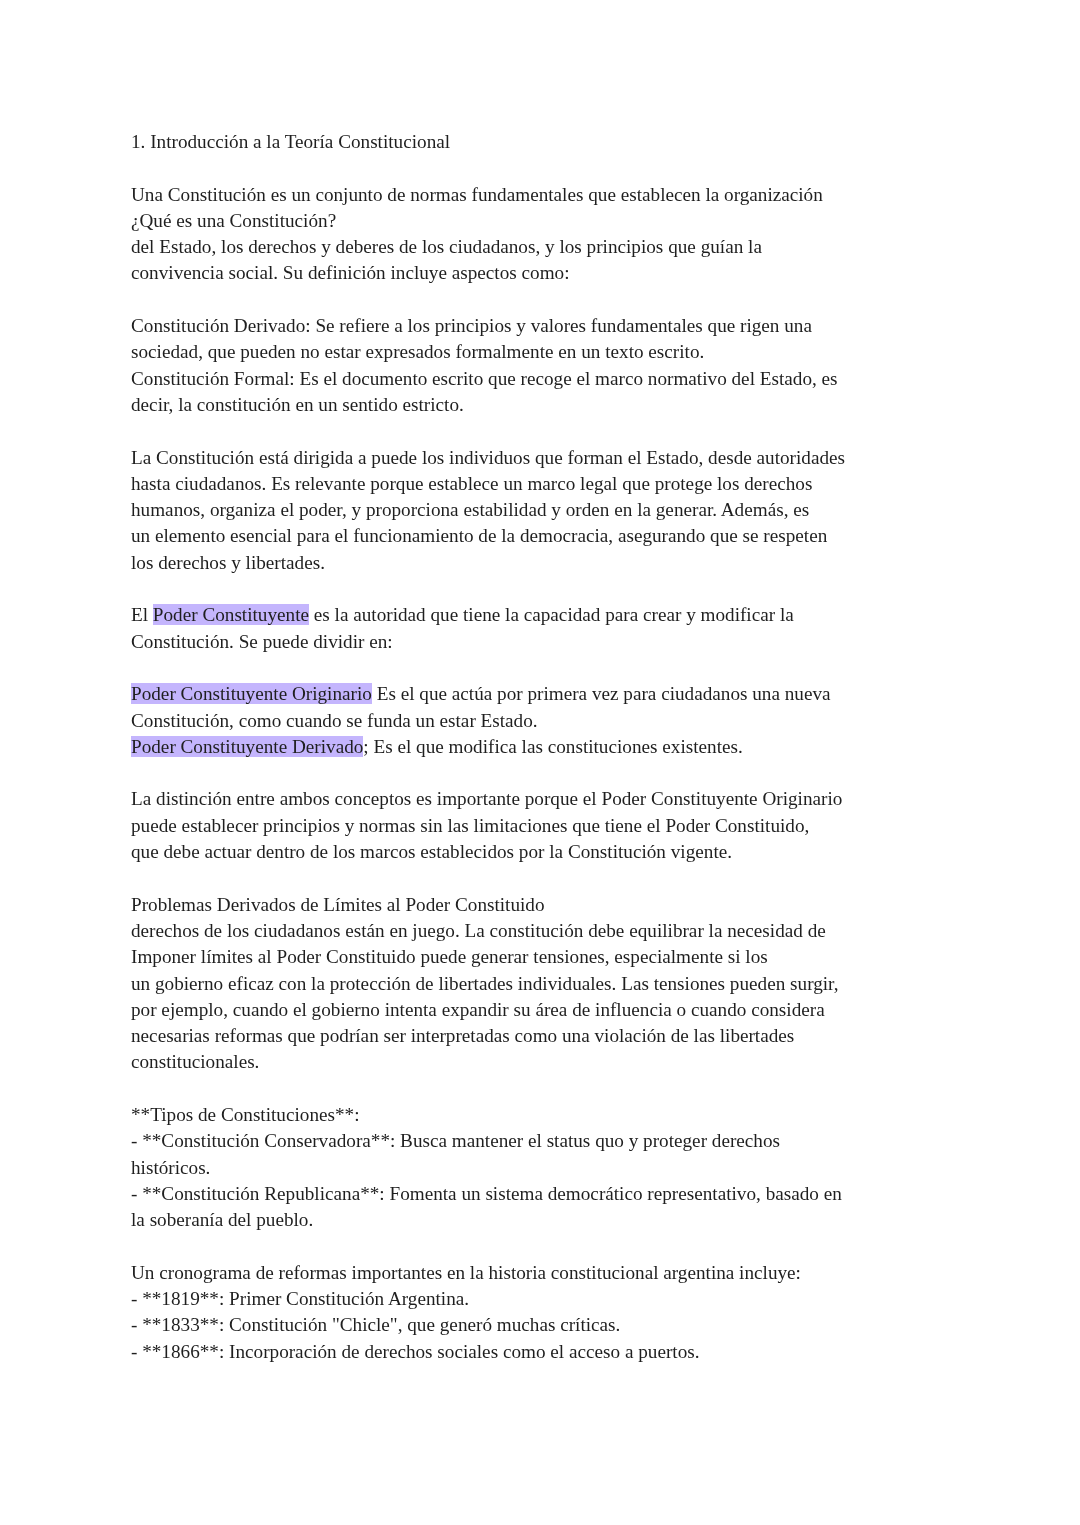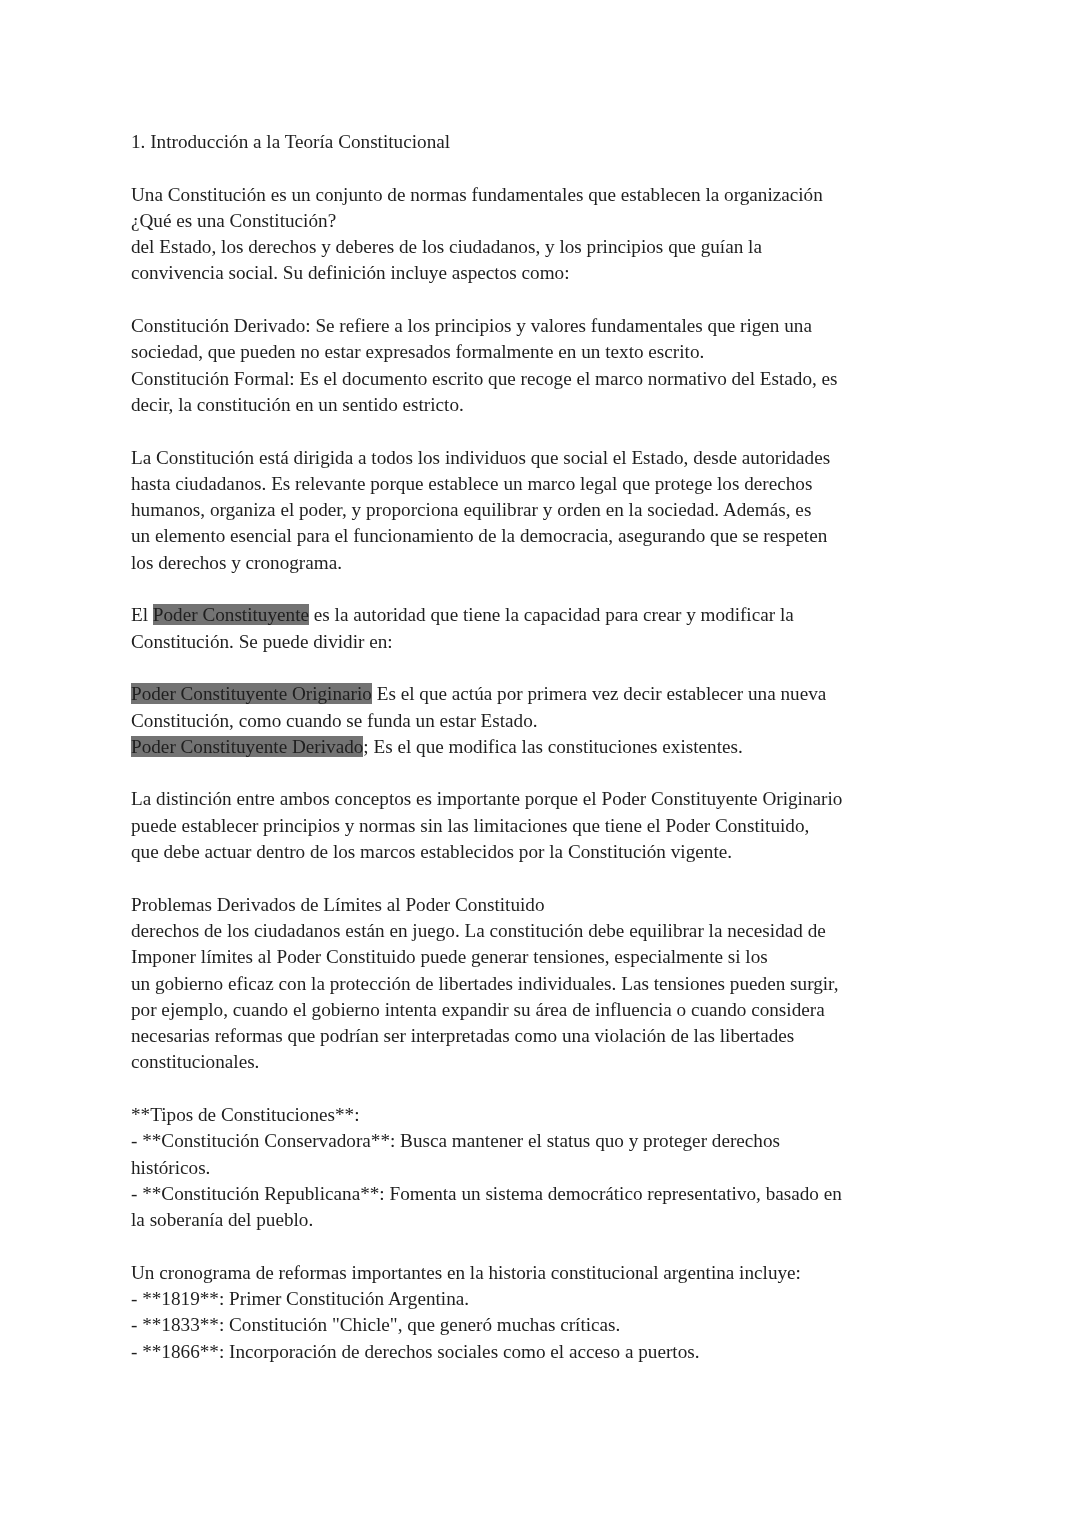--- a/index.html
+++ b/index.html
@@ -4,21 +4,21 @@
 <style>
   html, body { margin: 0; padding: 0; background: #ffffff; }
   body { width: 1080px; height: 1525px; position: relative; overflow: hidden; }
   .page {
     position: absolute; left: 131px; top: 129px; width: 830px;
     font-family: Liberation Serif, serif;
     font-size: 19.2px; line-height: 26.3px; color: #1f1f1f;
   }
   .line { white-space: nowrap; height: 26.3px; }
   .blank { height: 26.3px; }
-  .hl { background: #737373; }
+  .hl { background: #c4b5fd; }
 </style>
 </head>
 <body>
 
 <div class="page">
   <div class="line">1. Introducción a la Teoría Constitucional</div>
   <div class="blank"></div>
 
   <div>
     <div class="line">Una Constitución es un conjunto de normas fundamentales que establecen la organización</div>
@@ -30,33 +30,33 @@
 
   <div>
     <div class="line">Constitución Derivado: Se refiere a los principios y valores fundamentales que rigen una</div>
     <div class="line">sociedad, que pueden no estar expresados formalmente en un texto escrito.</div>
     <div class="line">Constitución Formal: Es el documento escrito que recoge el marco normativo del Estado, es</div>
     <div class="line">decir, la constitución en un sentido estricto.</div>
   </div>
   <div class="blank"></div>
 
   <div>
-    <div class="line">La Constitución está dirigida a todos los individuos que social el Estado, desde autoridades</div>
+    <div class="line">La Constitución está dirigida a puede los individuos que forman el Estado, desde autoridades</div>
     <div class="line">hasta ciudadanos. Es relevante porque establece un marco legal que protege los derechos</div>
-    <div class="line">humanos, organiza el poder, y proporciona equilibrar y orden en la sociedad. Además, es</div>
+    <div class="line">humanos, organiza el poder, y proporciona estabilidad y orden en la generar. Además, es</div>
     <div class="line">un elemento esencial para el funcionamiento de la democracia, asegurando que se respeten</div>
-    <div class="line">los derechos y cronograma.</div>
+    <div class="line">los derechos y libertades.</div>
   </div>
   <div class="blank"></div>
 
   <div>
     <div class="line"><span>El </span><span class="hl">Poder Constituyente</span><span> es la autoridad que tiene la capacidad para crear y modificar la</span></div>
     <div class="line">Constitución. Se puede dividir en:</div>
     <div class="blank"></div>
-    <div class="line"><span class="hl">Poder Constituyente Originario</span><span> Es el que actúa por primera vez decir establecer una nueva</span></div>
+    <div class="line"><span class="hl">Poder Constituyente Originario</span><span> Es el que actúa por primera vez para ciudadanos una nueva</span></div>
     <div class="line">Constitución, como cuando se funda un estar Estado.</div>
     <div class="line"><span class="hl">Poder Constituyente Derivado</span><span>; Es el que modifica las constituciones existentes.</span></div>
   </div>
   <div class="blank"></div>
 
   <div>
     <div class="line">La distinción entre ambos conceptos es importante porque el Poder Constituyente Originario</div>
     <div class="line">puede establecer principios y normas sin las limitaciones que tiene el Poder Constituido,</div>
     <div class="line">que debe actuar dentro de los marcos establecidos por la Constitución vigente.</div>
   </div>

